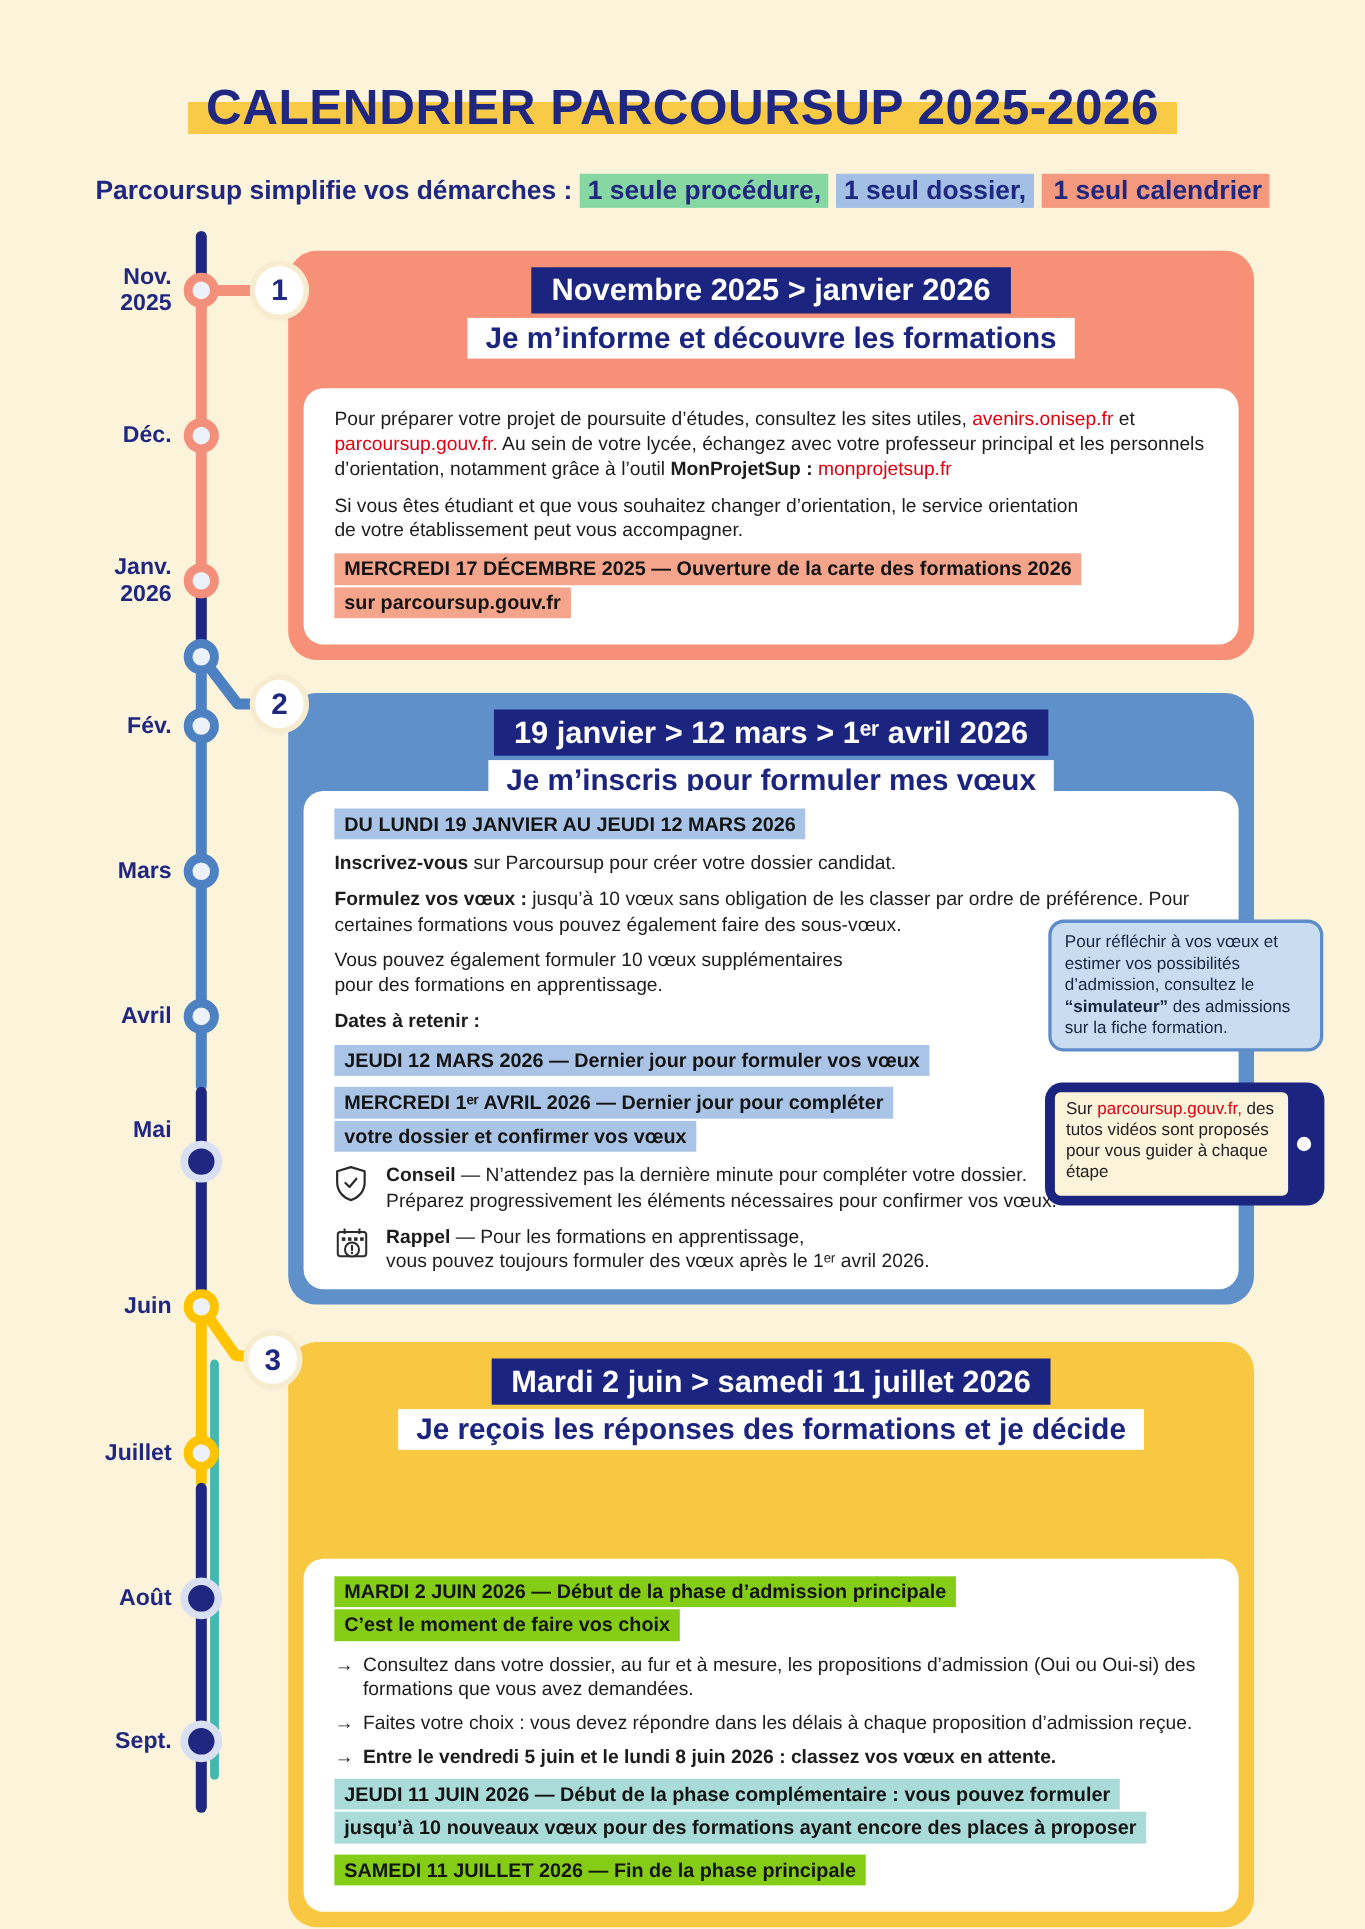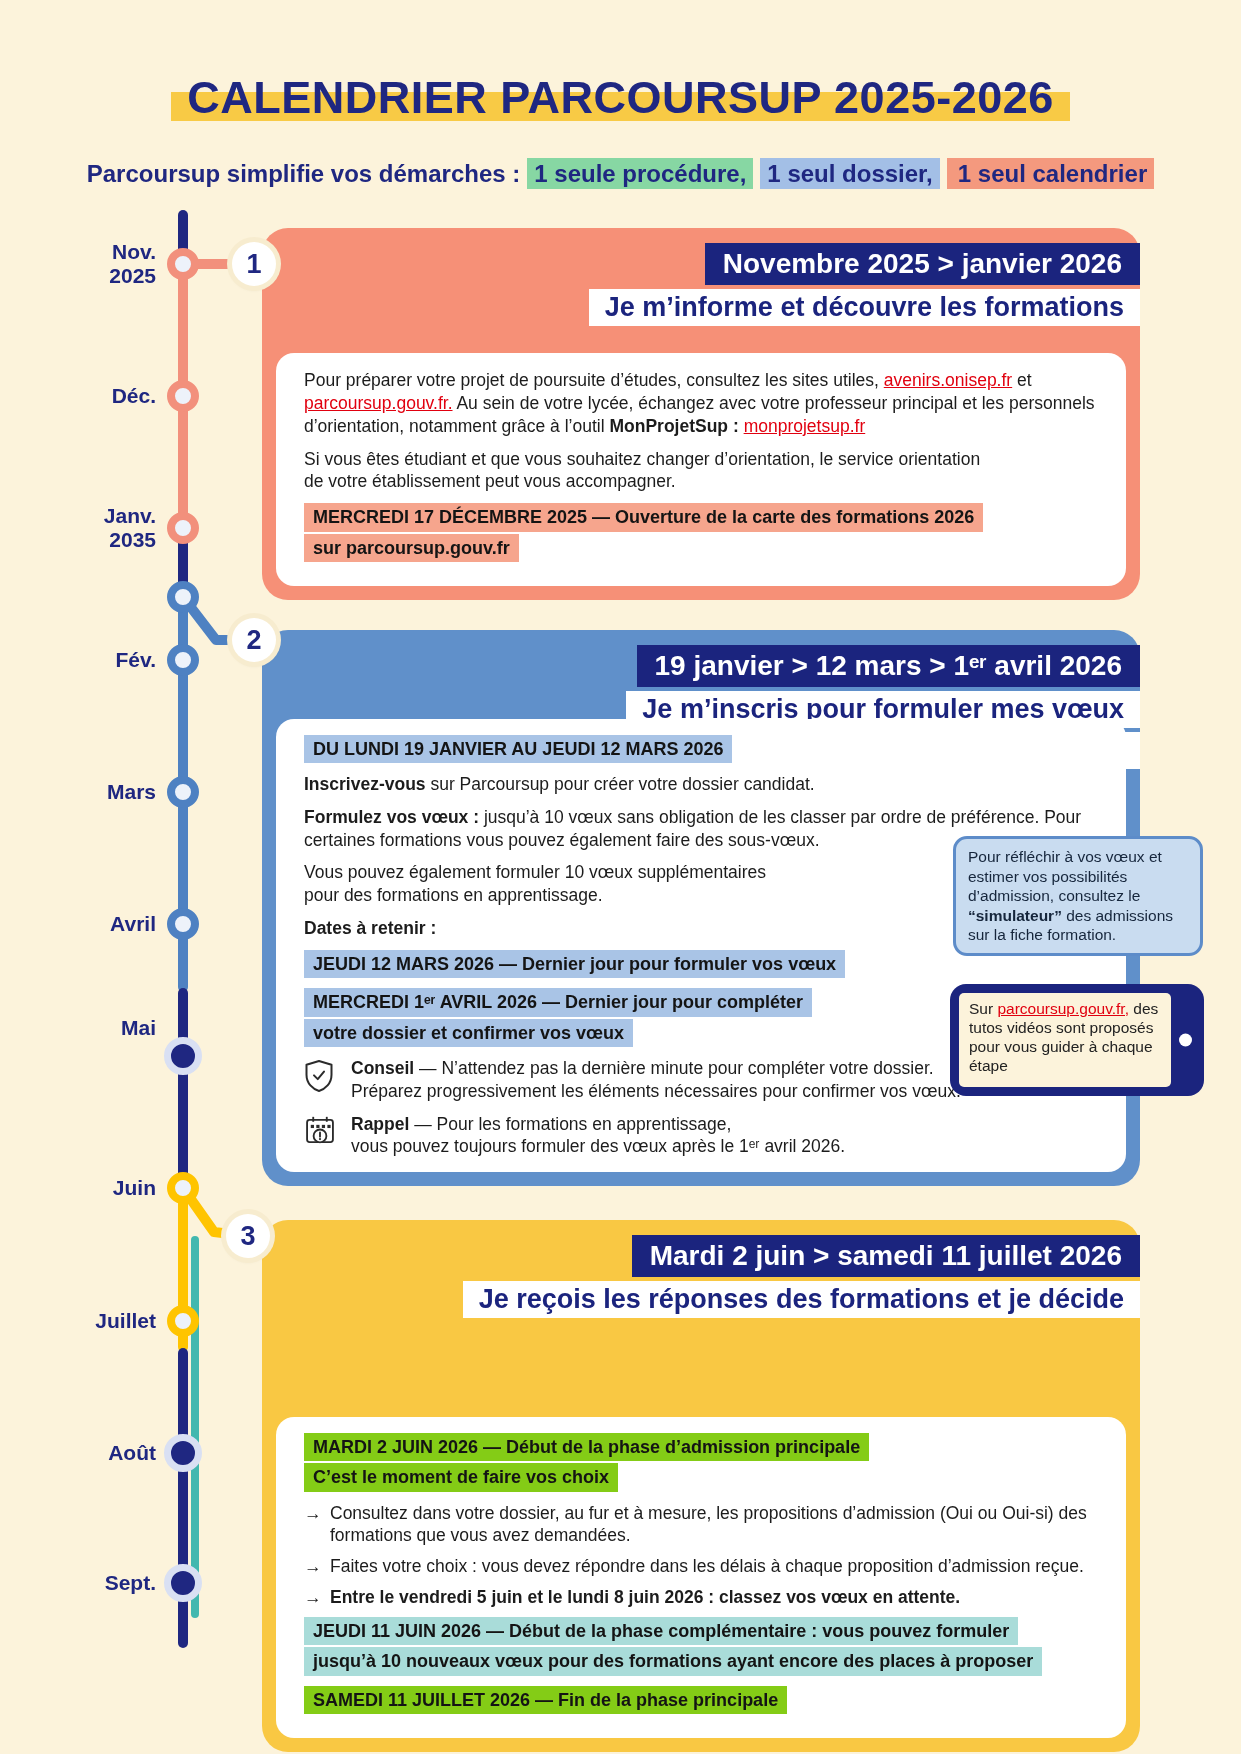--- a/index.html
+++ b/index.html
@@ -38,31 +38,31 @@
   .elbow{position:absolute;}
   .badge{position:absolute;width:44px;height:44px;border-radius:50%;background:#fff;color:#1F2781;
          font-size:27px;font-weight:bold;text-align:center;line-height:44px;z-index:6;
          box-shadow:0 0 0 5px #F7ECCF,0 2px 5px rgba(0,0,0,.18);}
 
   
   .box{position:absolute;left:262px;width:878px;border-radius:26px;}
   .s1{top:228px;height:372px;background:#F69077;}
   .s2{top:630px;height:556px;background:#6090CA;}
   .s3{top:1220px;height:532px;background:#F9C843;}
-  .band{text-align:right;margin-top:15px;}
+  .band{text-align:center;margin-top:15px;}
   .band + .band{margin-top:0;}
   .on-navy{display:inline-block;background:#1B247E;color:#fff;font-weight:bold;
            font-size:28px;padding:5px 18px;}
   .on-white{display:inline-block;background:#fff;color:#1B247E;font-weight:bold;
             font-size:27px;padding:3px 16px;margin-top:4px;}
   .card{position:absolute;left:14px;right:14px;bottom:14px;background:#fff;border-radius:18px;
         padding:16px 28px 14px;box-sizing:border-box;font-size:17.5px;color:#1c1c1c;line-height:1.3;}
   .card p{margin:0 0 10px;}
   .b{font-weight:bold;}
-  .lnk{color:#E1000F;text-decoration:underline;cursor:pointer;}
+  .lnk{color:#E1000F;cursor:pointer;}
   .hl{display:inline-block;font-weight:bold;color:#141414;font-size:18px;padding:3px 9px;line-height:1.25;}
   .hl-salmon{background:#F6A58D;}
   .hl-blue{background:#A9C4E6;text-align:right;}
   .hl-yellow{background:#84cc16;}
   .hl-teal{background:#A9DCD9;}
   .hl-row{margin:0 0 2px;}
   .hl-group{margin:0 0 10px;}
   .ln{display:block;}
   .note{display:flex;gap:13px;margin:10px 0 0;max-width:660px;}
   .note-icon{flex:0 0 34px;padding-top:2px;}
@@ -124,21 +124,21 @@
 
   <div class="month" style="top:240px;">
       <span>Nov.</span>
       <span>2025</span>
     </div>
   <div class="month" style="top:384px;">
       <span>Déc.</span>
     </div>
   <div class="month" style="top:504px;">
       <span>Janv.</span>
-      <span>2035</span>
+      <span>2026</span>
     </div>
   <div class="month" style="top:648px;">
       <span>Fév.</span>
     </div>
   <div class="month" style="top:780px;">
       <span>Mars</span>
     </div>
   <div class="month" style="top:912px;">
       <span>Avril</span>
     </div>

